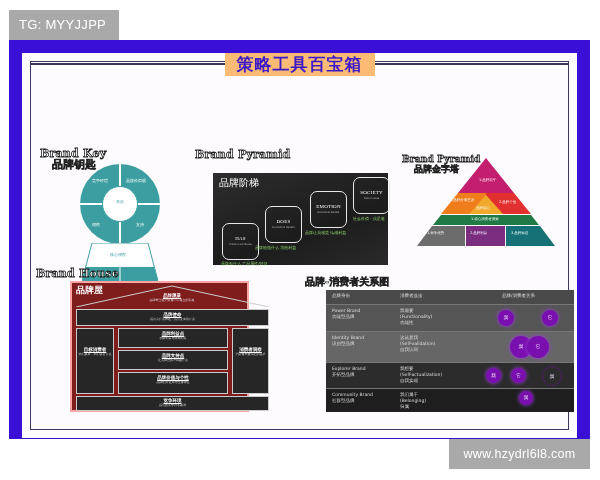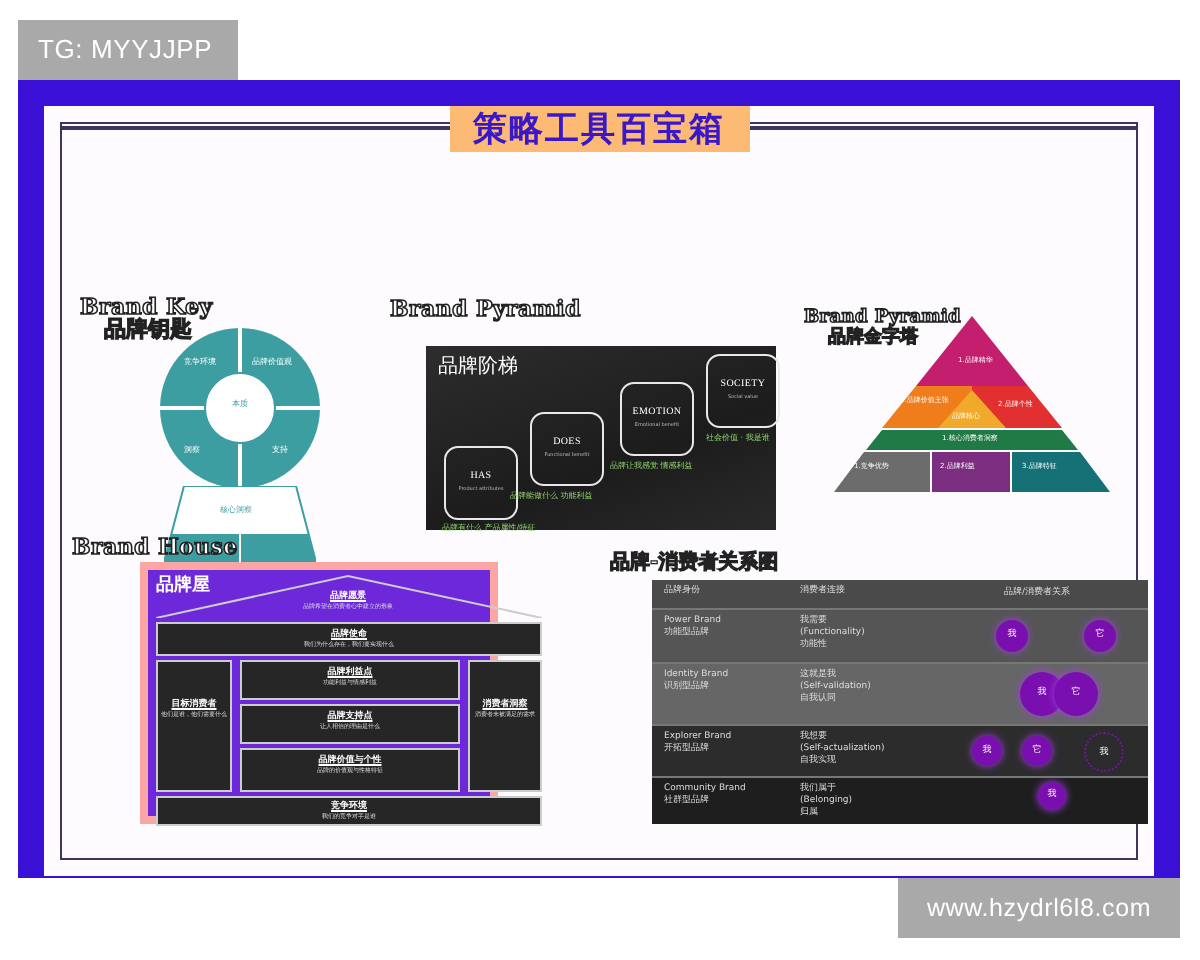--- a/index.html
+++ b/index.html
@@ -35,21 +35,21 @@
   .step { position: absolute; width: 37px; height: 37px; border: 1.5px solid #e8e8e8; border-radius: 7px; color: #fff; text-align: center; font-size: 5px; }
   .step .st-name { display: block; margin-top: 12px; font-family: "Liberation Serif", serif; font-size: 5px; letter-spacing: 0.2px; }
   .step .st-sub { display: block; font-size: 2.5px; color: #bbb; margin-top: 2px; }
   .step-cap { position: absolute; color: #8dd36c; font-size: 4px; line-height: 5px; white-space: nowrap; }
 
   
   .pyr-svg { position: absolute; left: 398px; top: 165px; width: 158px; height: 90px; }
   .pyr-text { position: absolute; color: #fff; font-size: 3.5px; white-space: nowrap; }
 
   
-  .house { position: absolute; left: 48px; top: 228px; width: 179px; height: 131px; background: #6d28d9; border: 4px solid #fca5a5; }
+  .house { position: absolute; left: 48px; top: 228px; width: 179px; height: 131px; background: #7f1d1d; border: 2px solid #fca5a5; }
   .house .box { position: absolute; border: 1px solid #ccc; background: #262626; color: #fff; text-align: center; }
   .house .bt { display: block; font-size: 4.5px; text-decoration: underline; font-weight: bold; margin-top: 2px; }
   .house .bd { display: block; font-size: 3px; color: #ddd; line-height: 4px; }
   .house-title { position: absolute; left: 4px; top: 1px; color: #fff; font-weight: bold; font-size: 9px; }
 
   
   .rel { position: absolute; left: 304px; top: 237px; width: 248px; height: 122px; background: #3a3a3a; font-size: 4.5px; color: #ddd; }
   .rel .row { position: absolute; left: 0; width: 100%; border-bottom: 1px solid #777; }
   .rel .c1 { position: absolute; left: 6px; top: 3px; line-height: 6px; }
   .rel .c2 { position: absolute; left: 74px; top: 3px; line-height: 6px; }

